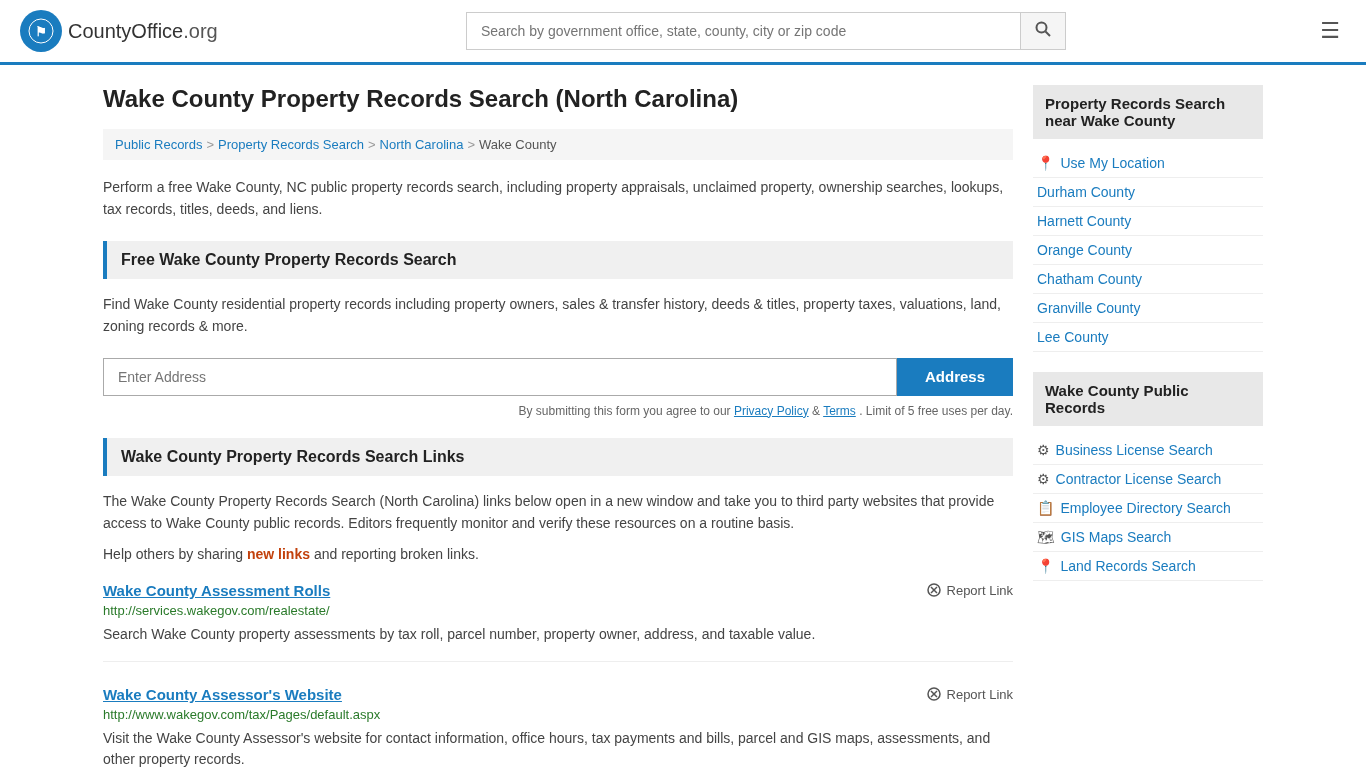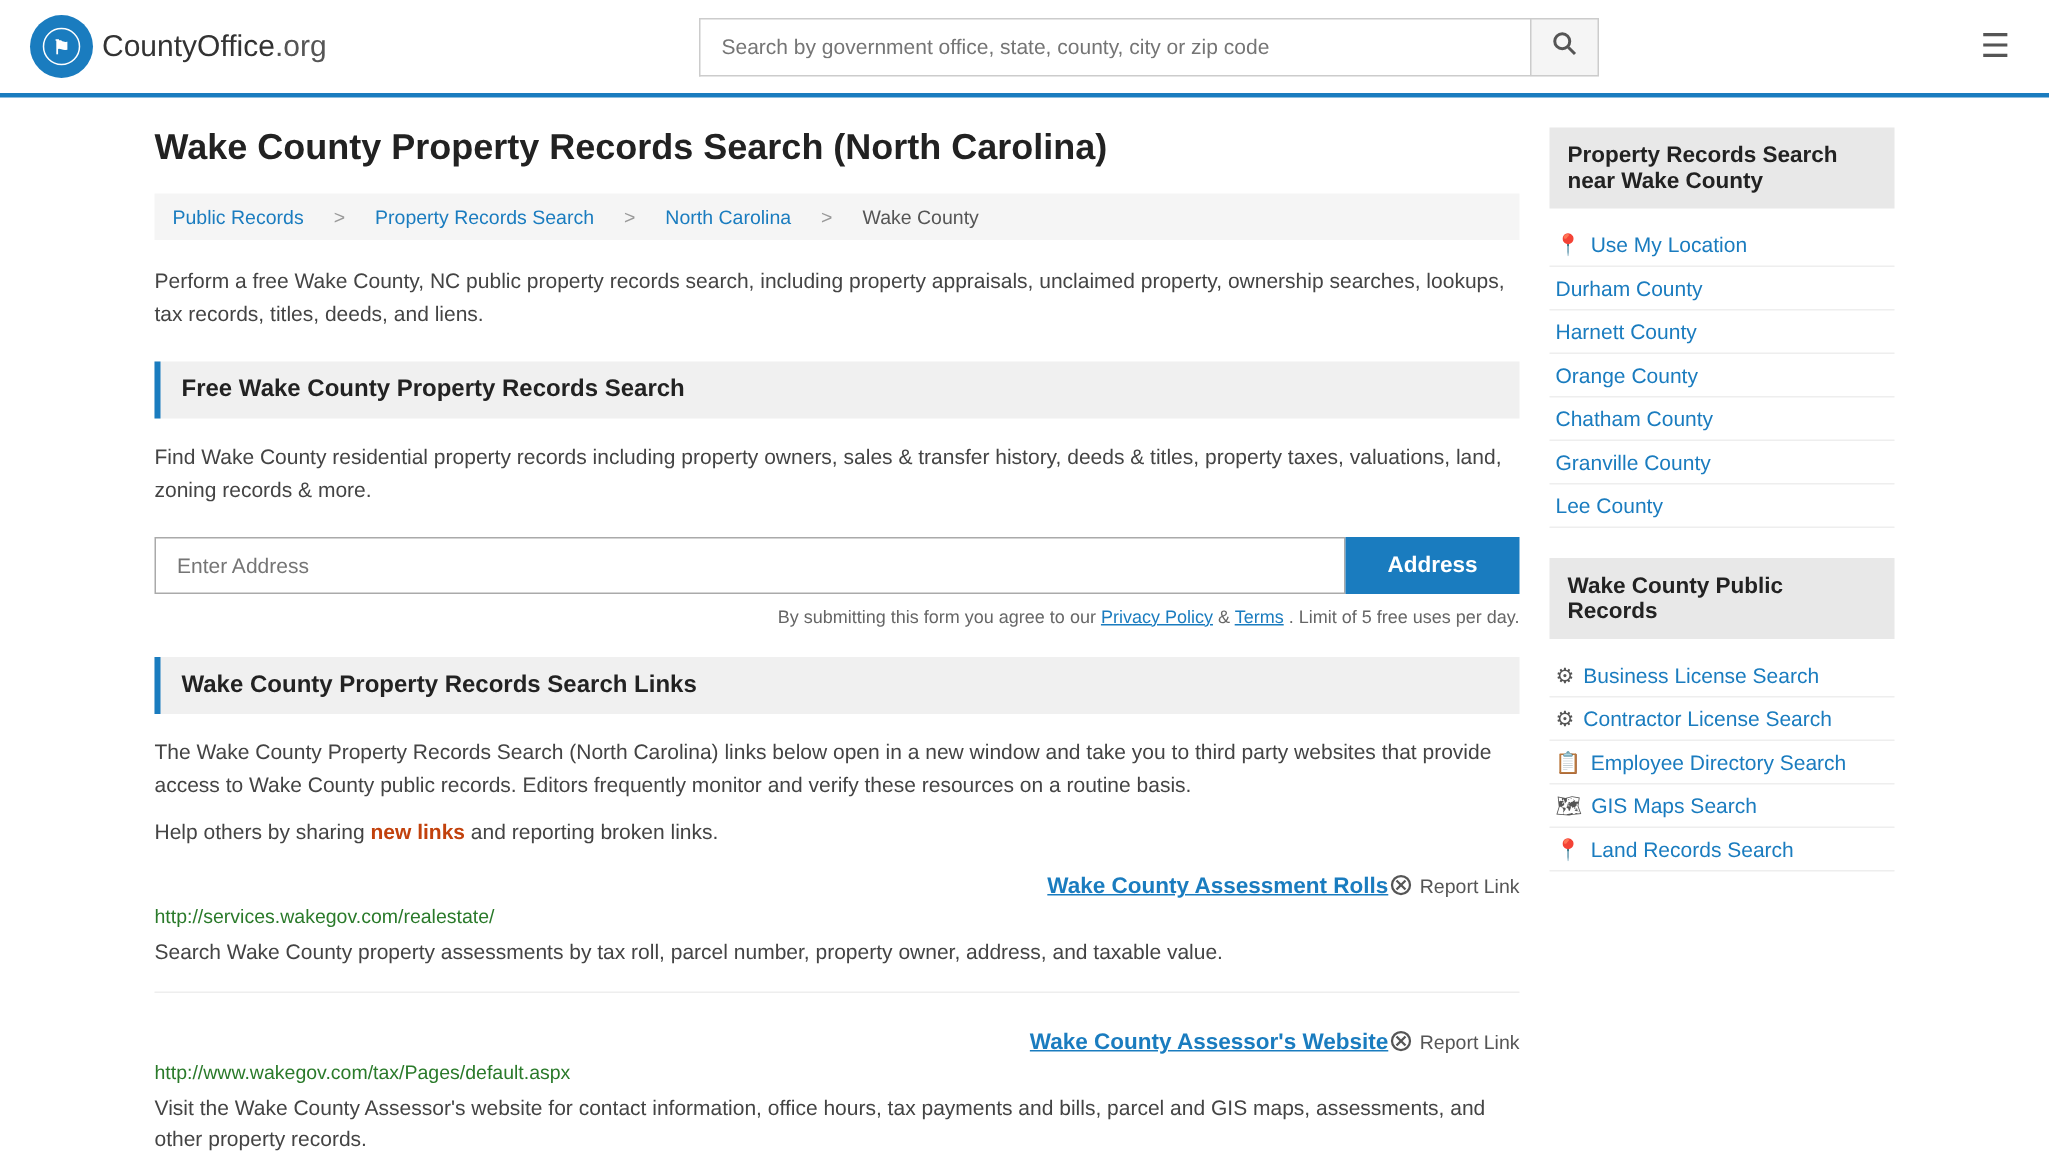--- a/index.html
+++ b/index.html
@@ -96,21 +96,21 @@
 
     
     .breadcrumb {
       background: #f5f5f5;
       padding: 8px 12px;
       font-size: 13px;
       color: #555;
       margin-bottom: 16px;
       display: flex;
       align-items: center;
-      gap: 20px;
+      gap: 4px;
       flex-wrap: wrap;
     }
     .breadcrumb a {
       color: #1a7cbf;
       text-decoration: none;
     }
     .breadcrumb .sep { color: #999; }
 
     
     .description {
@@ -181,21 +181,21 @@
     }
 
     
     .record-item {
       margin-bottom: 24px;
       padding-bottom: 16px;
       border-bottom: 1px solid #eee;
     }
     .record-item-header {
       display: flex;
-      justify-content: flex-end;
+      justify-content: space-between;
       align-items: flex-start;
       margin-bottom: 4px;
     }
     .record-title {
       font-size: 15px;
       font-weight: bold;
       color: #1a7cbf;
       text-decoration: underline;
       cursor: pointer;
     }

